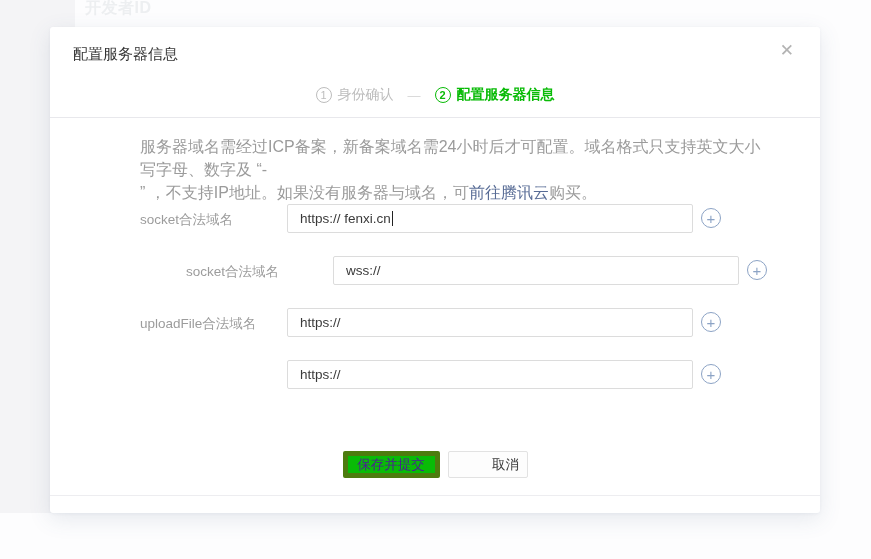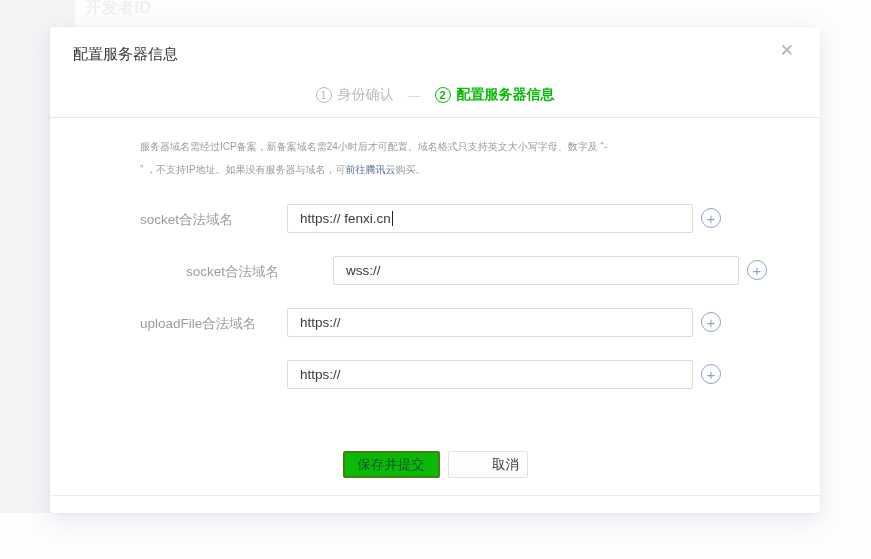--- a/index.html
+++ b/index.html
@@ -26,41 +26,41 @@
   .step { display:flex; align-items:center; gap:6px; }
   .step-circle { width:16px; height:16px; border-radius:50%; border:1px solid currentColor;
     display:flex; align-items:center; justify-content:center; font-size:11px; line-height:1; }
   .step.inactive { color:#bdbdbd; }
   .step.active { color:#09bb07; font-weight:bold; }
   .step-sep { color:#d6d6d6; margin:0 14px; font-size:13px; }
 
   .header-divider { position:absolute; left:0; top:90px; width:100%; height:0;
     border-top:1px solid #e8e8ec; }
 
-  .desc { position:absolute; left:90px; top:108px; width:632px; font-size:10px;
+  .desc { position:absolute; left:90px; top:108px; width:632px; font-size:16px;
     line-height:23px; color:#9b9b9b; }
   .desc a { color:#576b95; text-decoration:none; cursor:pointer;text-align:right; }
 
   .form-row { position:absolute; left:0; width:100%; height:29px; }
   .form-label { position:absolute; left:90px; top:7px; font-size:13.5px; color:#9c9c9c; }
   .fake-input { position:absolute; left:237px; top:0; width:406px; height:29px;
     border:1px solid #dcdcdc; border-radius:2px; background:#fff; display:flex;
     align-items:center; padding:12px 12px; font-size:13.5px; color:#3a3a3a; cursor:text; }
   .caret { display:inline-block; width:1px; height:15px; background:#222; margin-left:1px;
     vertical-align:middle; }
   .plus-btn { position:absolute; left:651px; top:4px; width:20px; height:20px;
     border:1px solid #8ca3c5; border-radius:50%; color:#8ca3c5; display:flex;
     align-items:center; justify-content:center; font-size:15px; line-height:1;
     cursor:pointer; font-weight:300; }
 
   .btn-row { position:absolute; left:0; top:424px; width:100%; display:flex;
     justify-content:center; gap:8px; }
   .btn { height:27px; font-size:13.5px; display:flex; align-items:center;
     justify-content:center; border-radius:2px; cursor:pointer; }
-  .btn-primary { width:97px; background:#09bb07; color:#14532d; border:2px solid #4d7c0f; }
+  .btn-primary { width:97px; background:#09bb07; color:#4c1d95; border:5px solid #4d7c0f; }
   .btn-default { width:80px; background:#fdfdfd; color:#3a3a3a; border:1px solid #e2e2e2;padding-left:36px; }
 
   .footer-divider { position:absolute; left:0; top:468px; width:100%; height:0;
     border-top:1px solid #ededf0; }
 </style>
 </head>
 <body>
 
 <div class="backdrop">
   <div class="side-band"></div>

